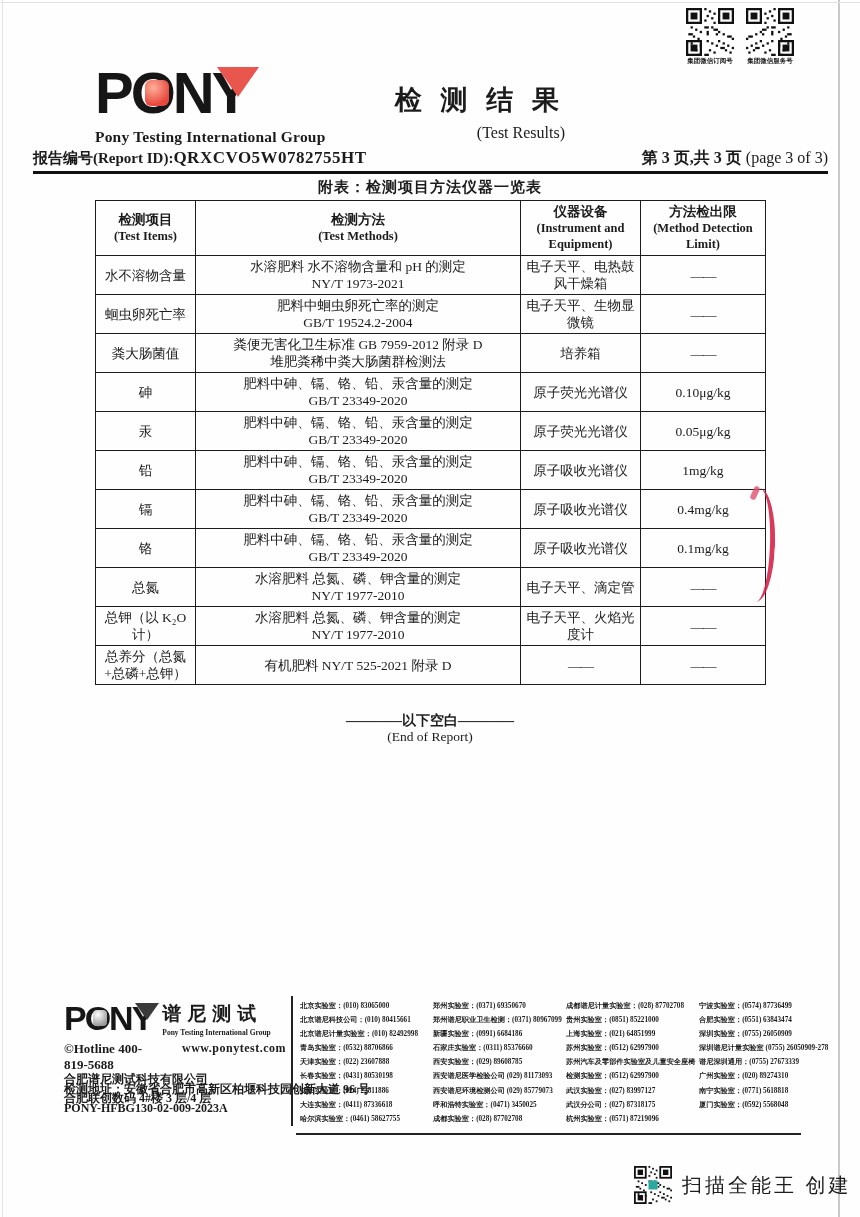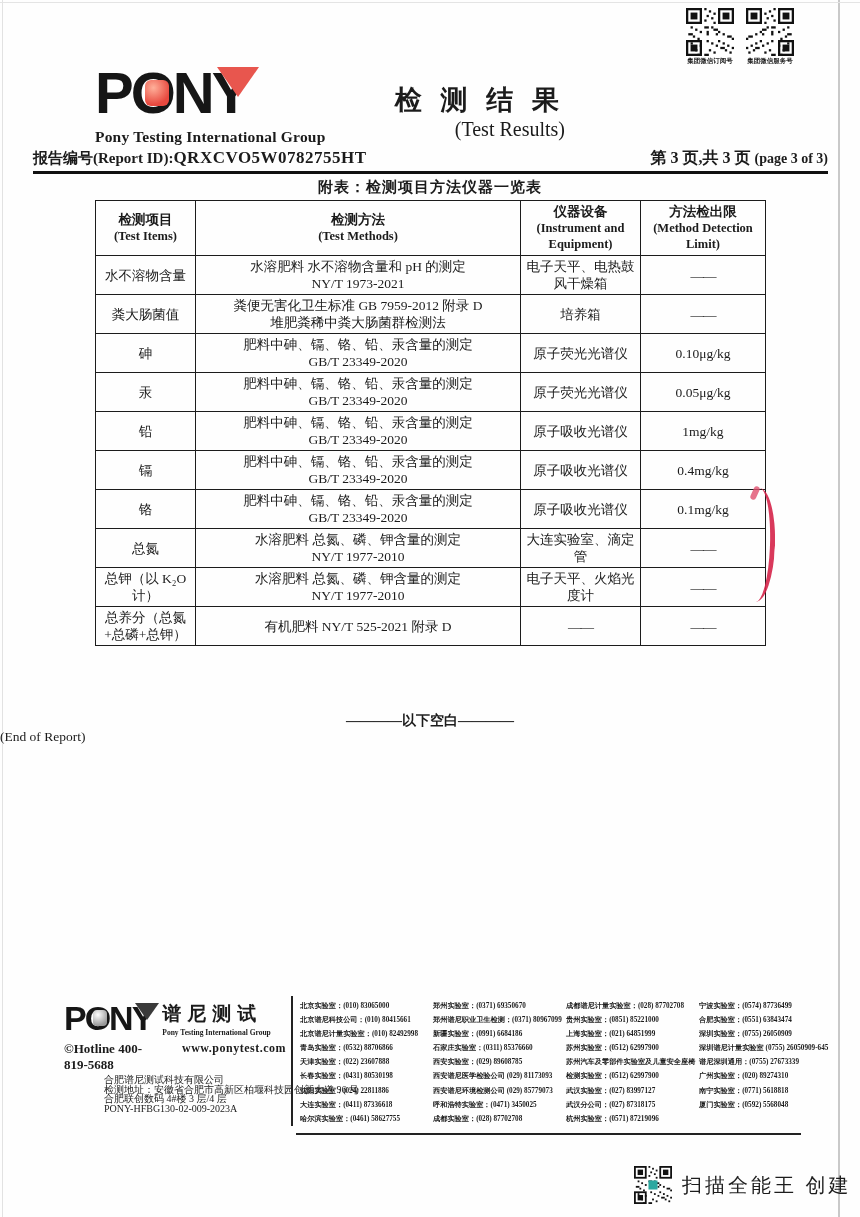--- a/index.html
+++ b/index.html
@@ -20,44 +20,44 @@
   .logo-word{position:relative;font-family:"Liberation Sans",sans-serif;font-weight:900;
              font-size:58px;line-height:58px;letter-spacing:-3px;color:#161616;}
   .logo-osq{position:absolute;left:50px;top:16px;width:24px;height:26px;border-radius:6px;
             background:radial-gradient(circle at 35% 30%, #ffb09a, #e8493f 70%);}
   .logo-ytri{position:absolute;left:122px;top:3px;width:0;height:0;
              border-left:21px solid transparent;border-right:21px solid transparent;
              border-top:30px solid #e8564e;}
   .logo-sub{font-size:15.5px;font-weight:bold;margin-top:6px;letter-spacing:0.2px;}
   .title-block{position:absolute;left:355px;top:82px;width:210px;text-align:right;}
   .title-cn{font-size:27px;font-weight:bold;letter-spacing:6px;}
-  .title-en{font-size:20px;margin-top:0;}
+  .title-en{font-size:16px;margin-top:6px;}
 
   .report-row{position:absolute;left:33px;top:148px;width:795px;display:flex;align-items:baseline;}
   .rid-label{font-size:15px;font-weight:bold;}
   .rid-value{font-size:17px;letter-spacing:0.5px;font-weight:600;}
   .page-info{margin-left:auto;font-size:16px;font-weight:bold;}
-  .page-info-en{font-size:14px;font-weight:bold;}
+  .page-info-en{font-size:16px;font-weight:normal;}
   .hr-thick{position:absolute;left:33px;top:171px;width:795px;height:3px;background:#111;}
   .appendix{position:absolute;left:0;top:178px;width:860px;text-align:center;
             font-size:15px;font-weight:bold;letter-spacing:1px;}
 
   
   table.t{position:absolute;left:95px;top:200px;border-collapse:collapse;table-layout:fixed;width:670px;}
   table.t th,table.t td{border:1.6px solid #1c1c1c;padding:1px 3px;text-align:center;vertical-align:middle;}
   table.t th{height:52px;font-size:13.5px;font-weight:bold;line-height:16px;}
   table.t td{height:36px;font-size:13.5px;line-height:17px;font-weight:500;}
   .col-item{width:100px;}  .col-method{width:325px;}  .col-instr{width:120px;}  .col-limit{width:125px;}
   .th-en{font-weight:bold;font-size:12.5px;}
   .c-item{font-weight:bold;}
   .dashy{letter-spacing:-1px;font-weight:bold;}
 
   .below-note{position:absolute;left:0;top:712px;width:860px;text-align:center;
               font-size:14px;font-weight:bold;}
-  .below-note-en{position:absolute;left:0;top:729px;width:860px;text-align:left;font-size:13.5px;}
+  .below-note-en{position:absolute;left:0;top:729px;width:860px;text-align:center;font-size:13.5px;}
 
   .red-mark{position:absolute;left:740px;top:488px;width:30px;height:114px;
             border-right:5px solid #d5244a;border-radius:50%;transform:rotate(2deg);opacity:.9;}
   .red-mark2{position:absolute;left:752px;top:486px;width:6px;height:14px;background:#e0506e;
              border-radius:3px;transform:rotate(24deg);opacity:.8;}
 
   
   .footer{position:absolute;left:60px;top:993px;width:772px;height:150px;}
   .f-divider{position:absolute;left:231px;top:3px;width:1.5px;height:130px;background:#222;}
   .f-logo-row{position:absolute;left:4px;top:8px;display:flex;align-items:flex-start;}
@@ -67,21 +67,21 @@
          background:radial-gradient(circle at 35% 30%, #fff, #9a9a9a 75%);}
   .f-ytri{position:absolute;left:71px;top:2px;width:0;height:0;
           border-left:12px solid transparent;border-right:12px solid transparent;
           border-top:17px solid #3a3a3a;}
   .f-brand{margin-left:10px;width:108px;}
   .f-brand-cn{font-size:19px;font-weight:bold;letter-spacing:6px;white-space:nowrap;}
   .f-brand-en{font-size:7.5px;font-weight:bold;margin-top:1px;white-space:nowrap;}
   .f-hotline-row{position:absolute;left:4px;top:48px;width:222px;display:flex;justify-content:space-between;gap:37px;}
   .f-hotline{font-size:13px;font-weight:bold;}
   .f-site{font-size:12px;font-weight:bold;letter-spacing:0.5px;text-align:center;}
-  .f-company{position:absolute;left:4px;top:82px;font-size:10px;font-weight:normal;line-height:9.6px;margin-left:40px;}
+  .f-company{position:absolute;left:4px;top:82px;font-size:12px;font-weight:bold;line-height:9.6px;}
   .f-cols{position:absolute;left:240px;top:6px;width:532px;display:flex;}
   .f-col{width:133px;}
   .f-line{font-size:7.2px;font-weight:bold;line-height:14.1px;white-space:nowrap;}
   .f-rule{position:absolute;left:236px;top:140px;width:505px;height:2px;background:#222;}
 
   
   .cam{position:absolute;left:634px;top:1166px;display:flex;align-items:center;gap:10px;}
   .cam-qr{width:38px;height:38px;}
   .cam-text{font-family:"Liberation Sans",sans-serif;font-size:20px;font-weight:500;
             letter-spacing:3px;color:#1d1d1d;}
@@ -222,20 +222,29 @@
     <tr>
       <td class="c-item">水不溶物含量</td>
       <td>
         <div class="m1">水溶肥料  水不溶物含量和  pH  的测定</div>
         <div class="m2">NY/T 1973-2021</div>
       </td>
       <td>电子天平、电热鼓风干燥箱</td>
       <td class="dashy">——</td>
     </tr>
 
+    <tr>
+      <td class="c-item">蛔虫卵死亡率</td>
+      <td>
+        <div class="m1">肥料中蛔虫卵死亡率的测定</div>
+        <div class="m2">GB/T 19524.2-2004</div>
+      </td>
+      <td>电子天平、生物显微镜</td>
+      <td class="dashy">——</td>
+    </tr>
 
     <tr>
       <td class="c-item">粪大肠菌值</td>
       <td>
         <div class="m1">粪便无害化卫生标准  GB 7959-2012  附录  D</div>
         <div class="m2">堆肥粪稀中粪大肠菌群检测法</div>
       </td>
       <td>培养箱</td>
       <td class="dashy">——</td>
     </tr>
@@ -289,21 +298,21 @@
       <td>原子吸收光谱仪</td>
       <td>0.1mg/kg</td>
     </tr>
 
     <tr>
       <td class="c-item">总氮</td>
       <td>
         <div class="m1">水溶肥料  总氮、磷、钾含量的测定</div>
         <div class="m2">NY/T 1977-2010</div>
       </td>
-      <td>大连实验室、滴定管</td>
+      <td>电子天平、滴定管</td>
       <td class="dashy">——</td>
     </tr>
 
 
     <tr>
       <td class="c-item">总钾（以 K₂O 计）</td>
       <td>
         <div class="m1">水溶肥料  总氮、磷、钾含量的测定</div>
         <div class="m2">NY/T 1977-2010</div>
       </td>
@@ -383,21 +392,21 @@
           <div class="f-line">苏州汽车及零部件实验室及儿童安全座椅</div>
           <div class="f-line">检测实验室：(0512) 62997900</div>
           <div class="f-line">武汉实验室：(027) 83997127</div>
           <div class="f-line">武汉分公司：(027) 87318175</div>
           <div class="f-line">杭州实验室：(0571) 87219096</div>
         </div>
         <div class="f-col">
           <div class="f-line">宁波实验室：(0574) 87736499</div>
           <div class="f-line">合肥实验室：(0551) 63843474</div>
           <div class="f-line">深圳实验室：(0755) 26050909</div>
-          <div class="f-line">深圳谱尼计量实验室 (0755) 26050909-645</div>
+          <div class="f-line">深圳谱尼计量实验室 (0755) 26050909-278</div>
           <div class="f-line">谱尼深圳通用：(0755) 27673339</div>
           <div class="f-line">广州实验室：(020) 89274310</div>
           <div class="f-line">南宁实验室：(0771) 5618818</div>
           <div class="f-line">厦门实验室：(0592) 5568048</div>
         </div>
       </div>
     <div class="f-rule"></div>
   </div>
 
   <div class="cam">

